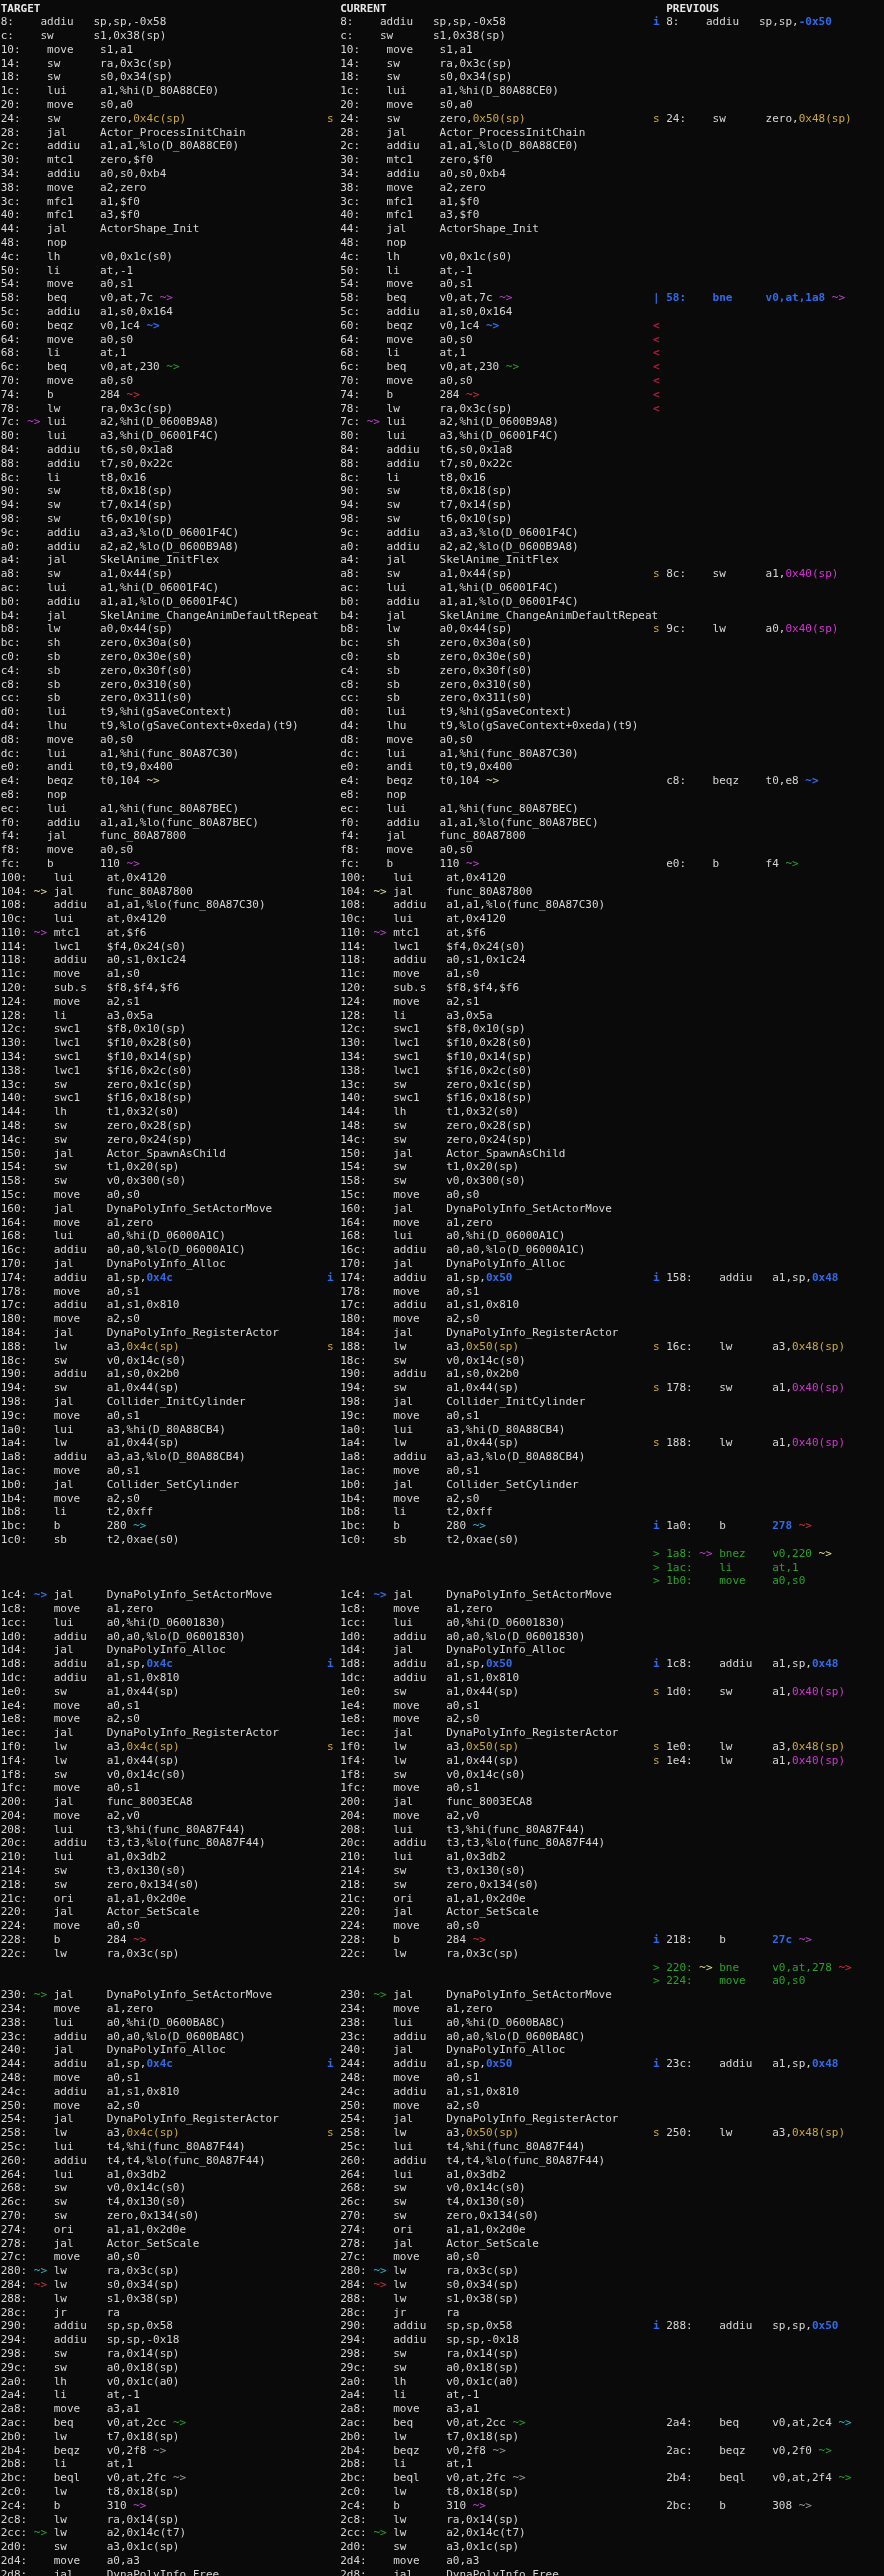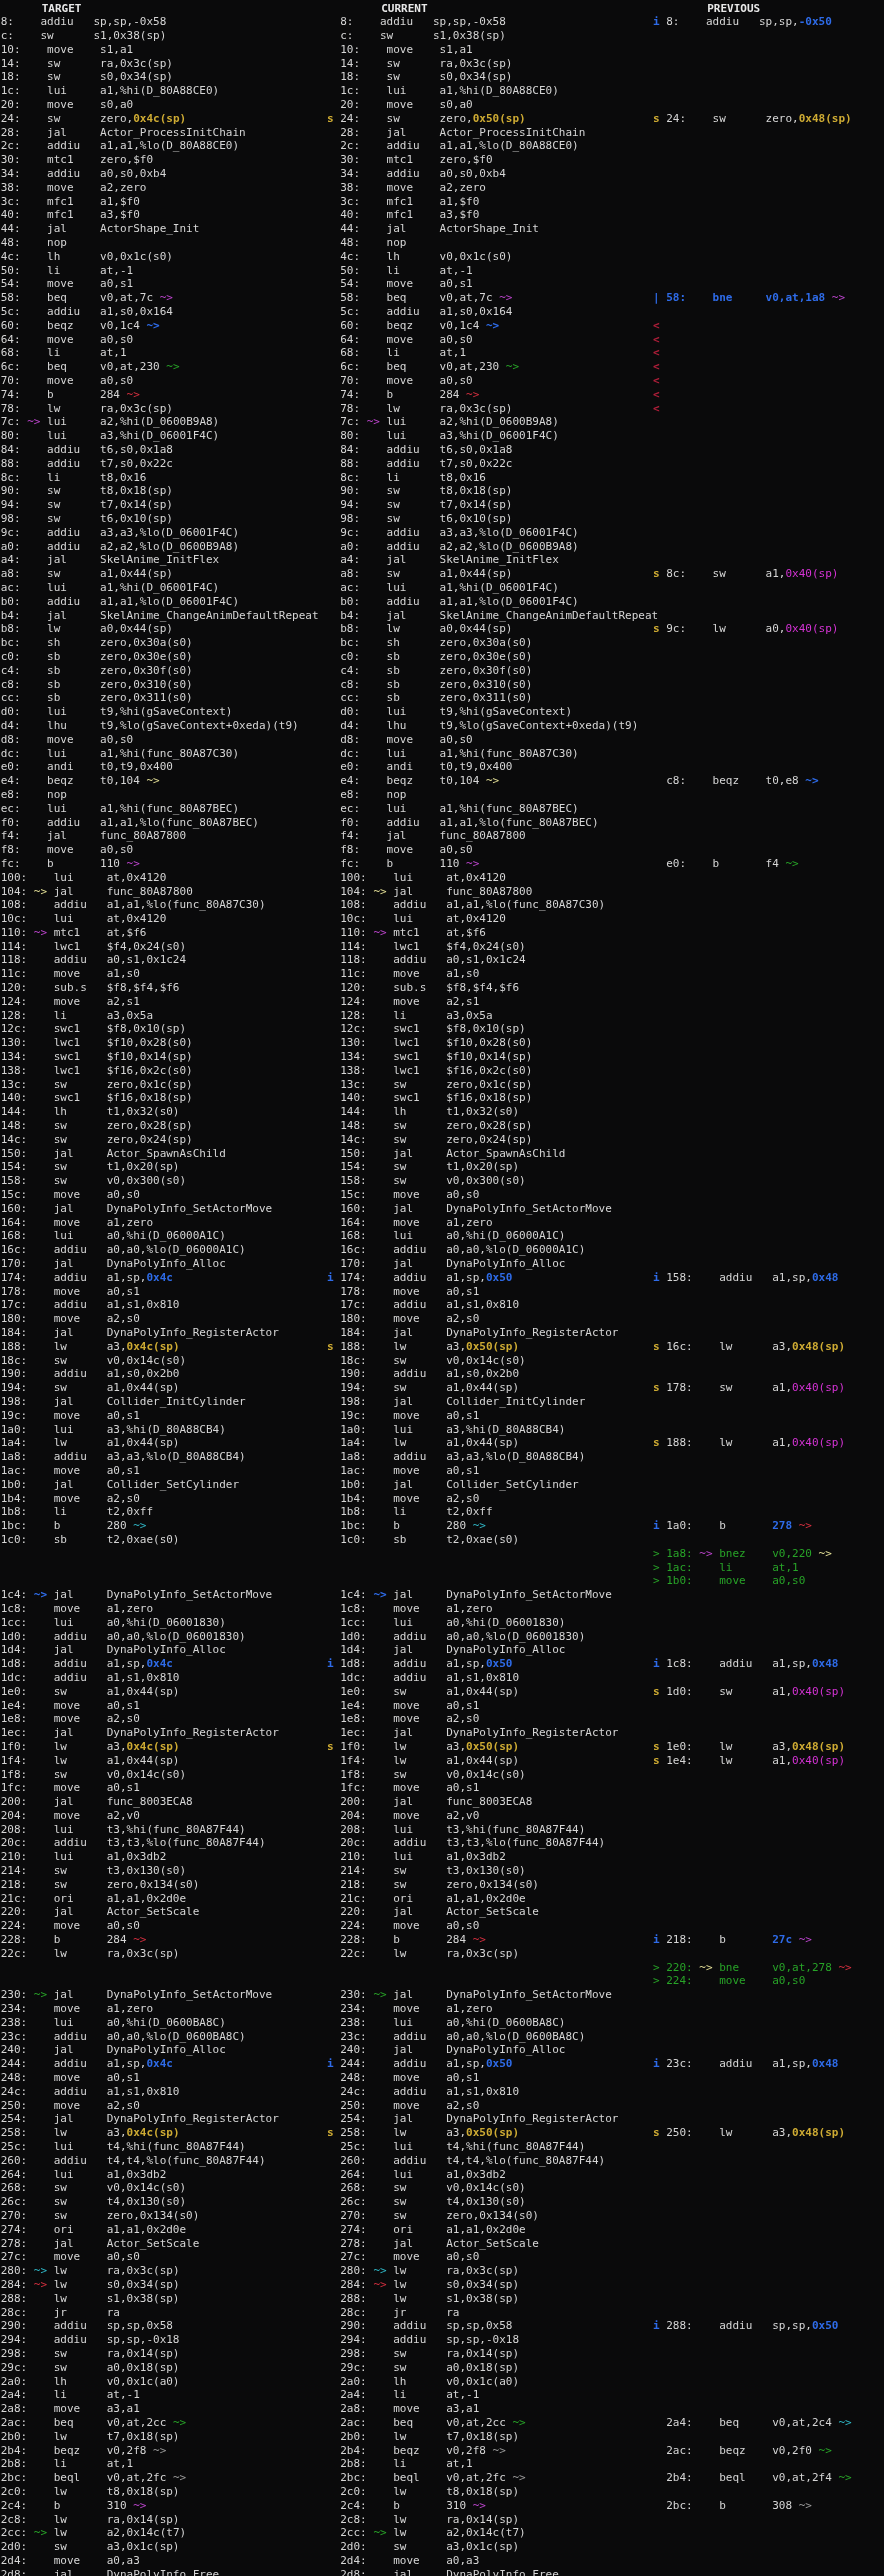--- a/index.html
+++ b/index.html
@@ -10,22 +10,22 @@
     overflow:hidden;
     font-family:"DejaVu Sans Mono","Liberation Mono",monospace;
     font-size:11px;
     color:#d6d6d6;
   }
   .col{position:absolute;top:1.5px;white-space:pre;}
   #col-t{left:0.7px;}
   #col-c{left:327px;}
   #col-p{left:653px;}
   .line{height:13.8px;line-height:13.8px;}
-  .hd{font-weight:bold;color:#e8e8e8;padding-left:41px;}
-  .y{color:#ceab33;font-weight:bold;}
+  .hd{font-weight:bold;color:#e8e8e8;}
+  .y{color:#ceab33;font-weight:normal;}
   .ly{color:#e2de96;}
   .b{color:#2e6be8;font-weight:bold;}
   .g{color:#28a428;}
   .c{color:#2fb7c7;}
   .r{color:#d42f3f;}
   .dr{color:#ae1e39;font-weight:bold;}
   .m{color:#d633d6;font-weight:normal;}
   .p{color:#bb44cc;}
   .gy{color:#9a9a9a;}
 </style>

